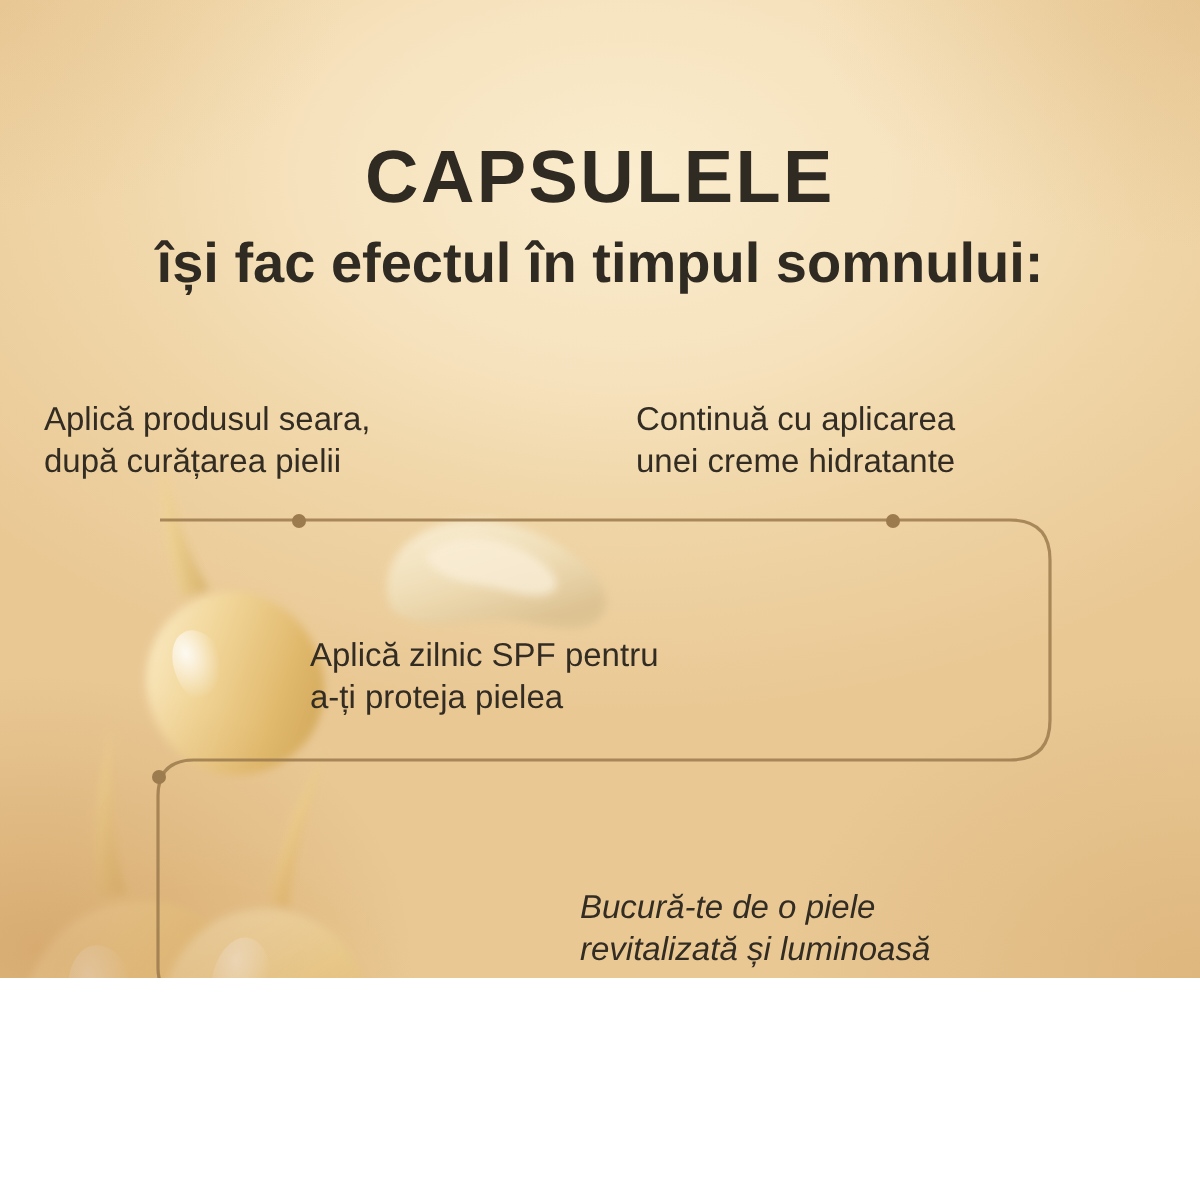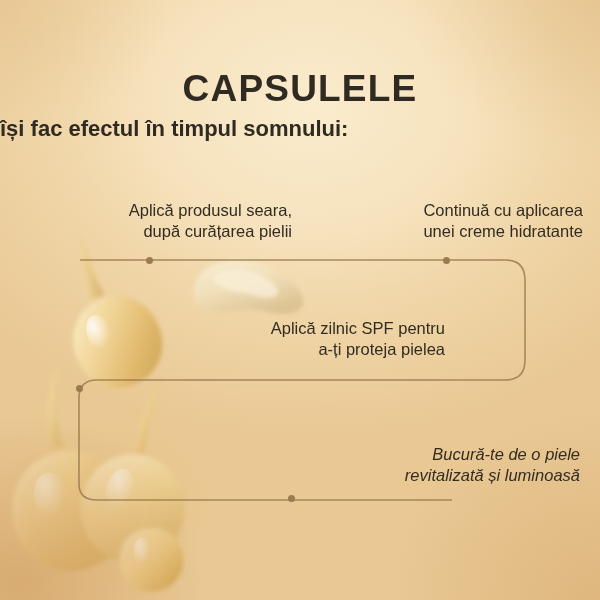--- a/index.html
+++ b/index.html
@@ -9,21 +9,21 @@
   body {
     width: 600px;
     height: 600px;
     font-family: "Liberation Sans", sans-serif;
     overflow: hidden;
   }
 
   .poster {
     position: relative;
     width: 600px;
-    height: 600px;
+    height: 489px;
     overflow: hidden;
     background:
       radial-gradient(ellipse 70% 55% at 52% 18%, #faeccd 0%, #f6e2bd 38%, #f0d6a8 62%, #e9c894 100%),
       linear-gradient(160deg, #f7e6c6 0%, #f1d9ab 45%, #e6bf86 100%);
   }
 
   
   .vignette {
     position: absolute;
     inset: 0;
@@ -45,29 +45,30 @@
     font-size: 37px;
     font-weight: bold;
     letter-spacing: 1.2px;
     color: #2f2a22;
   }
   .subtitle {
     position: absolute;
     left: 0;
     right: 0;
     top: 116px;
-    font-size: 22px;
+    text-align: center;
+    font-size: 28px;
     font-weight: bold;
     color: #2f2a22;
   }
 
   
   .step {
     position: absolute;
-    text-align: right;
+    text-align: left;
     font-size: 16.5px;
     line-height: 1.28;
     color: #322c23;
     white-space: pre-line;
   }
   .step-1 { left: 22px;  top: 200px; width: 270px; }
   .step-2 { left: 318px; top: 200px; width: 265px; }
   .step-3 { left: 155px; top: 318px; width: 290px; }
   .step-4 { left: 290px; top: 444px; width: 290px; font-style: italic; }
 

